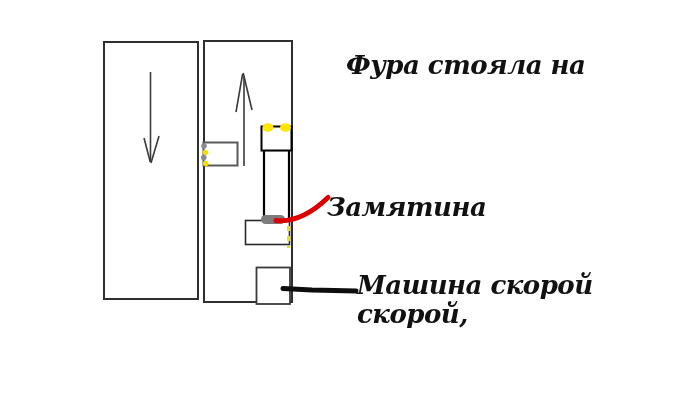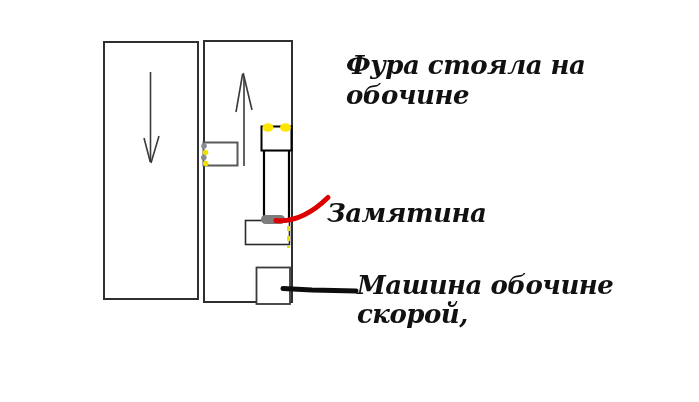--- a/index.html
+++ b/index.html
@@ -17,21 +17,21 @@
     color: #111111;
     font-family: "DejaVu Serif", serif;
     font-style: italic;
     font-weight: 700;
     font-size: 26px;
     line-height: 30px;
     letter-spacing: -0.5px;
     white-space: nowrap;
   }
   .label-truck-note { left: 301px; top: 50px; margin-left: 45px; }
-  .label-dent { left: 327px; top: 198px; font-style: italic; }
+  .label-dent { left: 327px; top: 192px; font-style: italic; }
   .label-ambulance { left: 357px; top: 271px; line-height: 29px; }
 </style>
 </head>
 <body>
 
 <div class="stage">
 
   <svg width="699" height="402" viewBox="0 0 699 402">
 
     <rect x="104" y="42" width="94" height="257" fill="#ffffff" stroke="#2f2f2f" stroke-width="2"></rect>
@@ -75,25 +75,24 @@
 
     <rect x="256.5" y="267.5" width="33.5" height="36.5" fill="#ffffff" stroke="#3a3a3a" stroke-width="1.8"></rect>
 
     <path d="M283,288.5 L312,290 L356,291" stroke-width="5" stroke-linecap="round" fill="none" stroke="#0d0d0d"></path>
 
     <path d="M276,220.5 C296,222.5 313,212 328,197.5" stroke-width="5" stroke-linecap="round" fill="none" stroke="#dd0000"></path>
   </svg>
 
   <div class="label label-truck-note">
     <div>Фура стояла на</div>
-    <div>обочине</div>
   </div>
 
   <div class="label label-dent">
     <div>Замятина</div>
   </div>
 
   <div class="label label-ambulance">
-    <div>Машина обочине</div>
+    <div>Машина скорой</div>
     <div>скорой,</div>
   </div>
 
 </div>
 
 </body></html>

